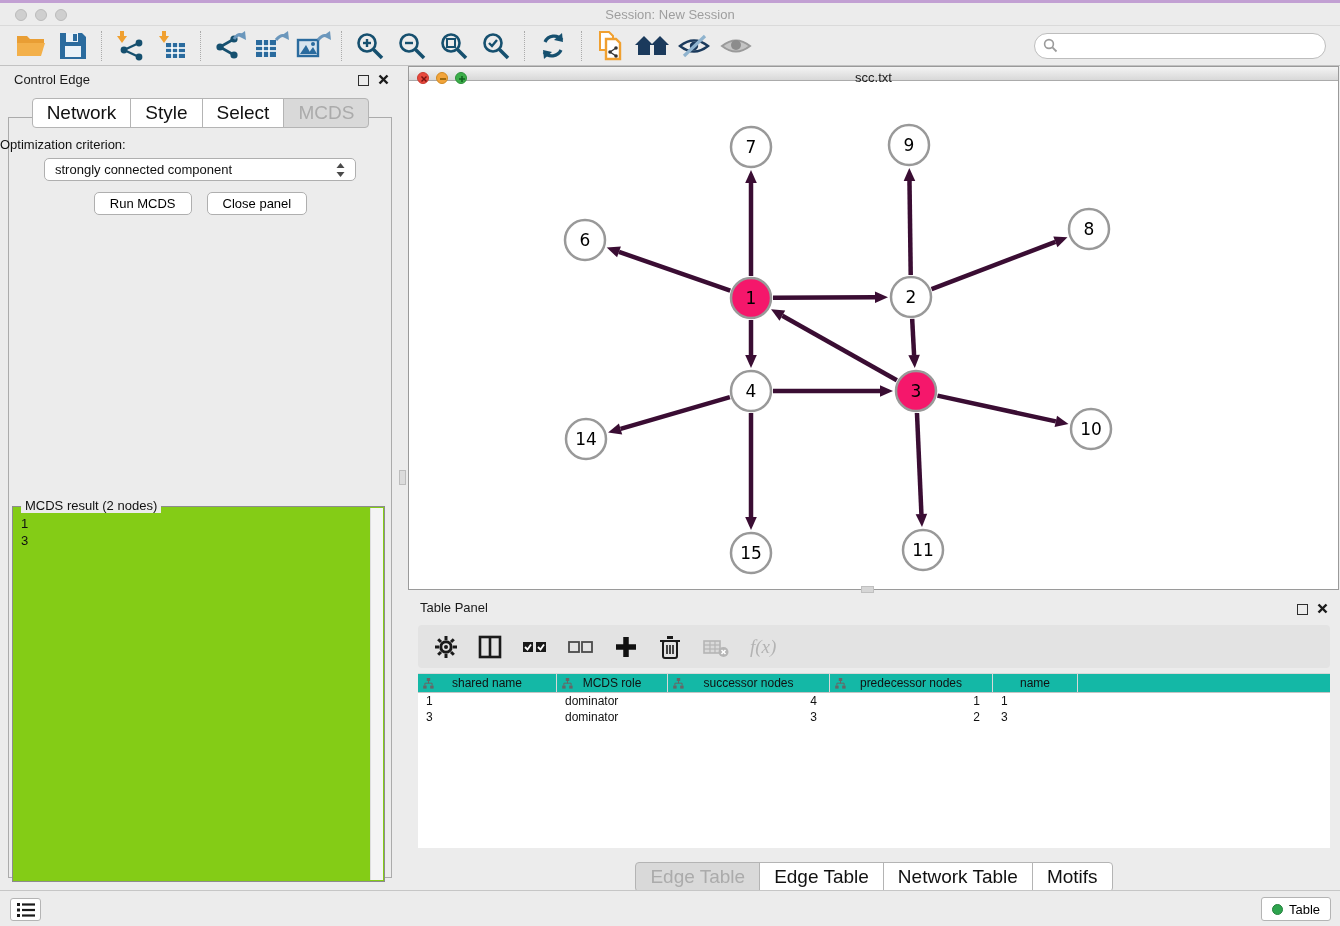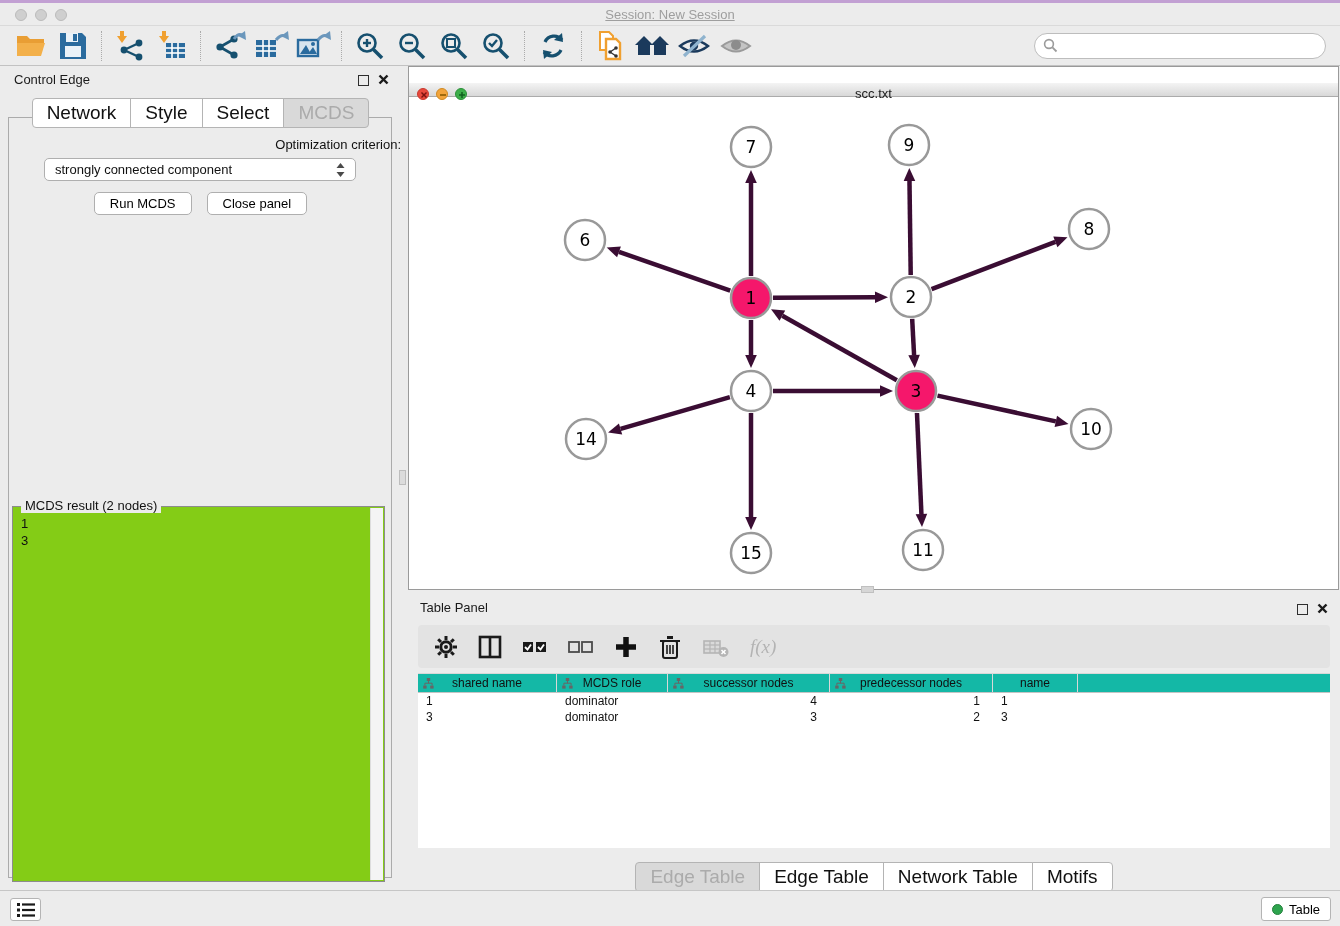--- a/index.html
+++ b/index.html
@@ -5,21 +5,21 @@
   * { box-sizing: border-box; margin: 0; padding: 0; }
   html,body { width:1340px; height:926px; }
   .app {
     position: relative; width: 1340px; height: 926px;
     background: #ECECEC; font-family: "Liberation Sans", sans-serif;
     overflow: hidden; color: #111;
   }
   
   .top-strip { position:absolute; top:0; left:0; right:0; height:3px; background:#C2A0D3; }
   .titlebar { position:absolute; top:3px; left:0; right:0; height:23px; background:#ECECEC; border-bottom:1px solid #DADADA; }
-  .titlebar .title { position:absolute; left:0; right:0; top:4px; text-align:center; font-size:13px; color:#9E9E9E;text-decoration:underline; }
+  .titlebar .title { position:absolute; left:0; right:0; top:4px; text-align:center; font-size:13px; color:#9E9E9E; }
   .tl-group { position:absolute; left:15px; top:6px; display:flex; gap:8px; }
   .tl { width:12px; height:12px; border-radius:50%; background:#CFCFCF; border:1px solid #BBB; position:relative; }
   
   .toolbar { position:absolute; top:26px; left:0; right:0; height:40px; background:#ECECEC;
     border-bottom:1px solid #C2C2C2; display:flex; align-items:center; padding:0 10px; }
   .tbtn { background:none; border:none; width:42px; height:36px; display:flex; align-items:center; justify-content:center; cursor:default; }
   .tbtn svg { display:block; }
   .sep { width:1px; height:30px; border-left:1px dotted #ABABAB; margin:0 7px; }
   .tb-spacer { flex:1; }
   .searchbox { width:292px; height:26px; background:#FFF; border:1px solid #BDBDBD; border-radius:13px;
@@ -29,34 +29,34 @@
   .control-panel { position:absolute; left:0; top:66px; width:401px; height:824px; background:#ECECEC; }
   .cp-header { position:absolute; top:6px; left:14px; font-size:13px; color:#1A1A1A; }
   .win-icons { position:absolute; top:7px; right:12px; display:flex; gap:9px; align-items:center; }
   .float-icon { width:11px; height:11px; border:1.5px solid #2E2E2E; background:transparent; display:inline-block; }
   .cp-box { position:absolute; left:8px; top:51px; width:384px; height:761px; border:1px solid #ABABAB; background:#ECECEC; }
   .tabbar { position:absolute; top:32px; left:0; width:100%; display:flex; justify-content:center; z-index:2; }
   .tab { font-size:19px; padding:3px 14px; background:#FFF; border:1px solid #B4B4B4; margin-left:-1px; color:#111; cursor:default; }
   .tab:first-child { border-radius:4px 0 0 4px; margin-left:0; }
   .tab:last-child { border-radius:0 4px 4px 0; }
   .tab.active { background:#D9D9D9; color:#ABABAB; }
-  .opt-label { position:absolute; top:71px; left:0; width:100%; text-align:right; font-size:13px; }
+  .opt-label { position:absolute; top:71px; left:0; width:100%; text-align:left; font-size:13px; }
   .dropdown { position:absolute; top:92px; left:44px; width:312px; height:23px; background:#FFF;
     border:1px solid #AFAFAF; border-radius:5px; display:flex; align-items:center; padding:0 10px; font-size:13px; }
   .dropdown .dd-label { flex:1; }
   .btn-row { position:absolute; top:126px; left:0; width:100%; display:flex; justify-content:center; gap:15px; }
   .pbtn { font-size:13px; font-family:"Liberation Sans",sans-serif; padding:3px 15px; background:#FFF; border:1px solid #AFAFAF; border-radius:5px; cursor:default; }
   .result-box { position:absolute; left:12px; top:440px; width:373px; height:376px; border:1px solid #8C8C8C; background:#84cc16; }
   .result-legend { position:absolute; top:-9px; left:8px; background:#ECECEC; padding:0 4px; font-size:13px; color:#111; }
   .result-body { position:absolute; top:6px; left:0; right:14px; bottom:2px; padding:2px 8px; font-size:13px; line-height:17px; overflow:hidden; }
   .result-scroll { position:absolute; top:1px; right:1px; bottom:1px; width:13px; background:#F4F4F4; border-left:1px solid #DDD; }
   
   .net-window { position:absolute; left:408px; top:66px; width:931px; height:524px; background:#FFF; border:1px solid #9A9A9A; }
   .net-titlebar { position:absolute; top:0; left:0; right:0; height:14px;
-    background:linear-gradient(#F4F4F4,#D8D8D8); border-bottom:1px solid #ABABAB;margin-top:16px; }
+    background:linear-gradient(#F4F4F4,#D8D8D8); border-bottom:1px solid #ABABAB; }
   .net-title { position:absolute; left:0; right:0; top:3px; text-align:center; font-size:13px; color:#1A1A1A; }
   .net-lights { position:absolute; left:8px; top:5px; display:flex; gap:7px; }
   .nl { width:12px; height:12px; border-radius:50%; position:relative; }
   .nl svg { position:absolute; left:2px; top:2px; }
   .nl.red { background:#E8483C; border:1px solid #C93A30; }
   .nl.yellow { background:#F2A43A; border:1px solid #D18A22; }
   .nl.green { background:#3CAE49; border:1px solid #2C913A; }
   #net-svg { position:absolute; top:22px; left:0; }
   .splitter-v { position:absolute; left:399px; top:470px; width:7px; height:15px; background:#DCDCDC; border:1px solid #BDBDBD; }
   .splitter-h { position:absolute; left:861px; top:586px; width:13px; height:7px; background:#D6D6D6; border:1px solid #C0C0C0; }

